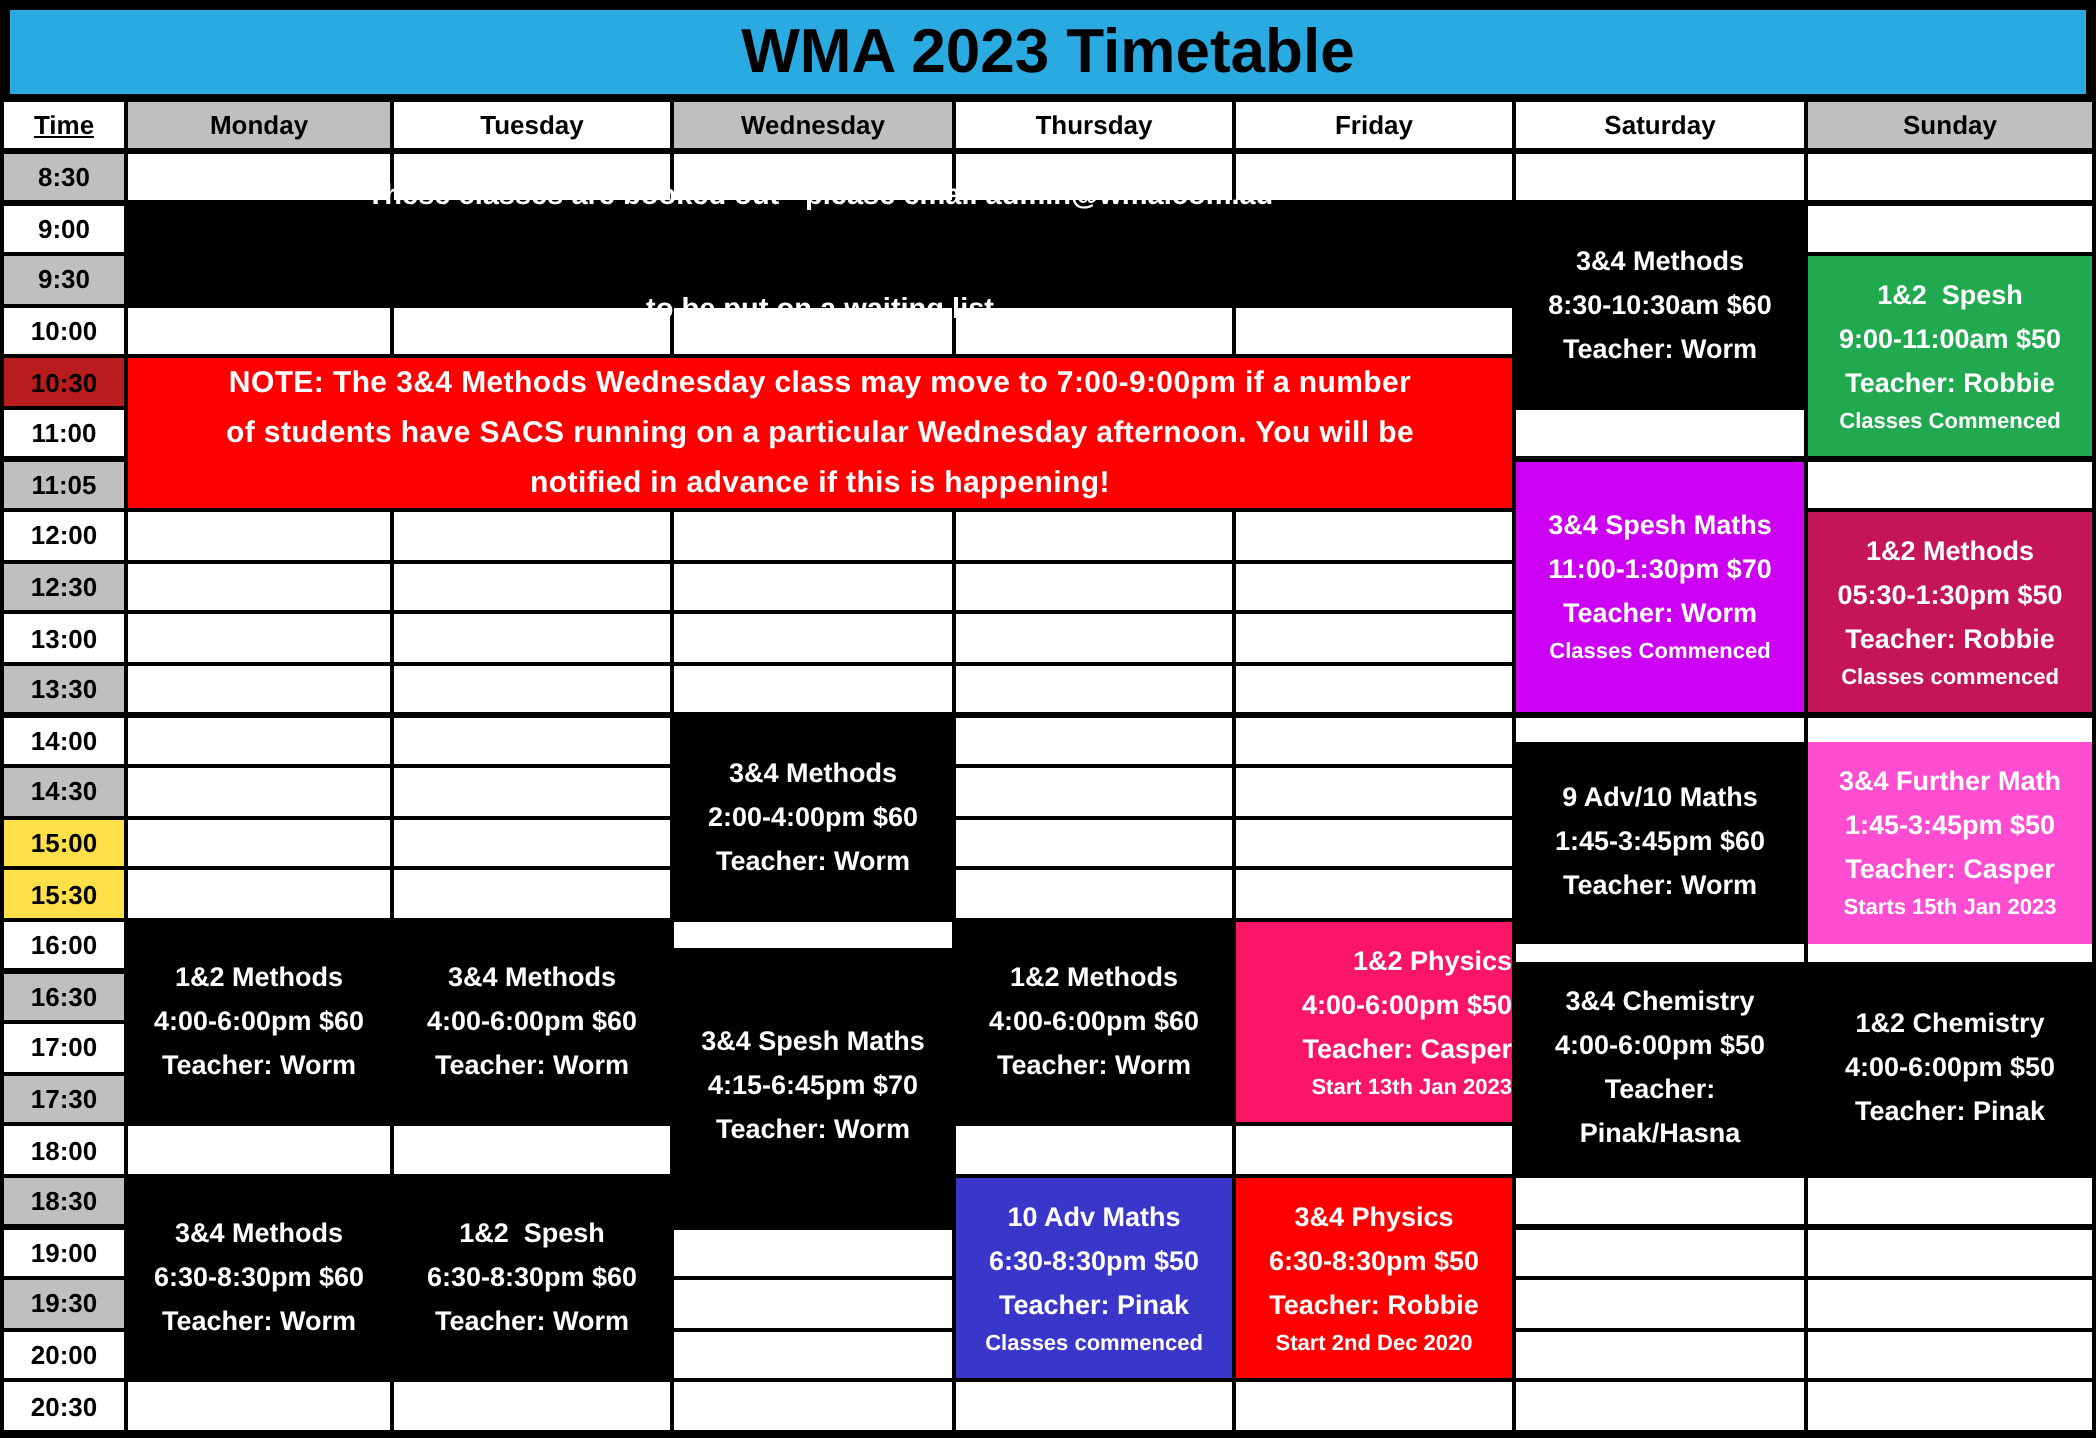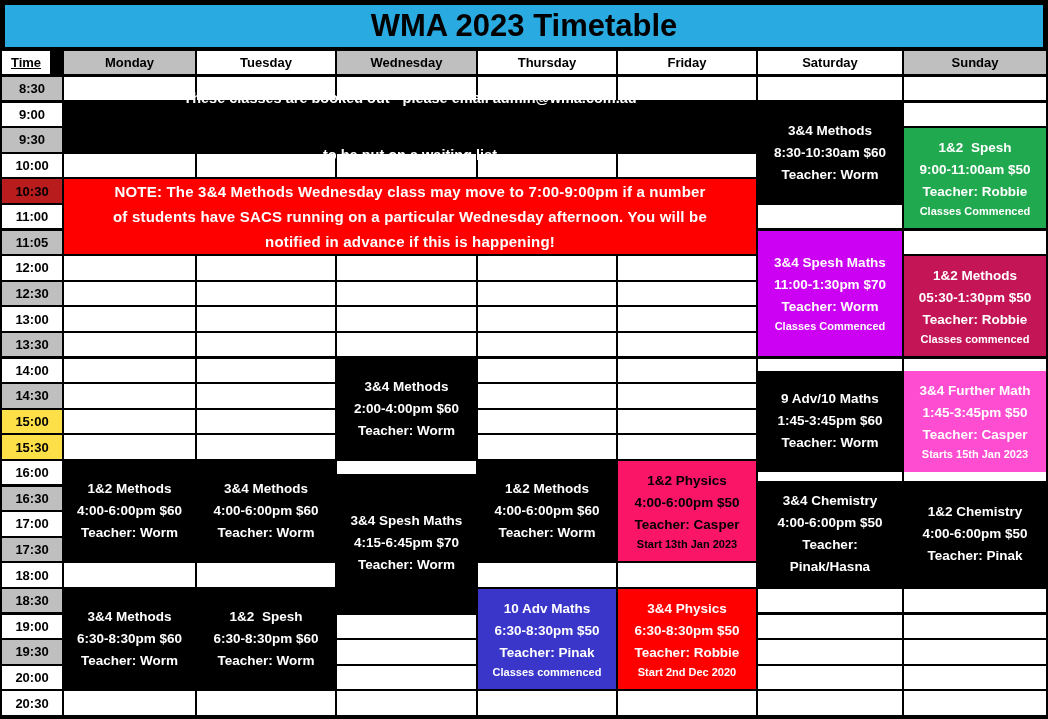--- a/index.html
+++ b/index.html
@@ -39,21 +39,21 @@
   .bline.small{font-size:11px;line-height:17px;}
   .block.noticefont .bline{font-size:14.5px;line-height:25px;}
   .block.notefont .bline{font-size:15px;line-height:25px;letter-spacing:0.2px;}
 </style>
 </head>
 <body>
 
 <div id="app">
   <div class="titlebar" style="background: rgb(41, 171, 226);">WMA 2023 Timetable</div>
   <div id="grid">
-      <div class="hcell" style="left: 2px; top: 51px; width: 48px; height: 23px; background: rgb(255, 255, 255); text-decoration: underline;">Time</div>
+      <div class="hcell" style="left: 2px; top: 51px; width: 60px; height: 23px; background: rgb(255, 255, 255); text-decoration: underline;">Time</div>
       <div class="hcell" style="left: 64px; top: 51px; width: 131px; height: 23px; background: rgb(191, 191, 191);">Monday</div>
       <div class="hcell" style="left: 197px; top: 51px; width: 138px; height: 23px; background: rgb(255, 255, 255);">Tuesday</div>
       <div class="hcell" style="left: 337px; top: 51px; width: 139px; height: 23px; background: rgb(191, 191, 191);">Wednesday</div>
       <div class="hcell" style="left: 478px; top: 51px; width: 138px; height: 23px; background: rgb(255, 255, 255);">Thursday</div>
       <div class="hcell" style="left: 618px; top: 51px; width: 138px; height: 23px; background: rgb(255, 255, 255);">Friday</div>
       <div class="hcell" style="left: 758px; top: 51px; width: 144px; height: 23px; background: rgb(255, 255, 255);">Saturday</div>
       <div class="hcell" style="left: 904px; top: 51px; width: 142px; height: 23px; background: rgb(191, 191, 191);">Sunday</div>
       <div class="tcell" style="left: 2px; top: 77px; width: 60px; height: 23.4px; background: rgb(191, 191, 191);">8:30</div>
       <div class="tcell" style="left: 2px; top: 102.6px; width: 60px; height: 23.4px; background: rgb(255, 255, 255);">9:00</div>
       <div class="tcell" style="left: 2px; top: 128.2px; width: 60px; height: 23.4px; background: rgb(191, 191, 191);">9:30</div>
@@ -297,21 +297,21 @@
         <div class="bline">1&amp;2 Methods</div>
         <div class="bline">4:00-6:00pm $60</div>
         <div class="bline">Teacher: Worm</div>
       </div>
       <div class="block" style="left: 478px; top: 589px; width: 138px; height: 100.2px; background: rgb(57, 54, 201); color: rgb(255, 255, 255);">
         <div class="bline">10 Adv Maths</div>
         <div class="bline">6:30-8:30pm $50</div>
         <div class="bline">Teacher: Pinak</div>
         <div class="bline small">Classes commenced</div>
       </div>
-      <div class="block" style="left: 618px; top: 461px; width: 138px; height: 100.2px; background: rgb(251, 21, 102); color: #000000;">
+      <div class="block" style="left: 618px; top: 461px; width: 138px; height: 100.2px; background: rgb(251, 21, 102); color: #ffffff; align-items: flex-end;">
         <div class="bline">1&amp;2 Physics</div>
         <div class="bline">4:00-6:00pm $50</div>
         <div class="bline">Teacher: Casper</div>
         <div class="bline small">Start 13th Jan 2023</div>
       </div>
       <div class="block" style="left: 618px; top: 589px; width: 138px; height: 100.2px; background: rgb(254, 0, 0); color: rgb(255, 255, 255);">
         <div class="bline">3&amp;4 Physics</div>
         <div class="bline">6:30-8:30pm $50</div>
         <div class="bline">Teacher: Robbie</div>
         <div class="bline small">Start 2nd Dec 2020</div>

